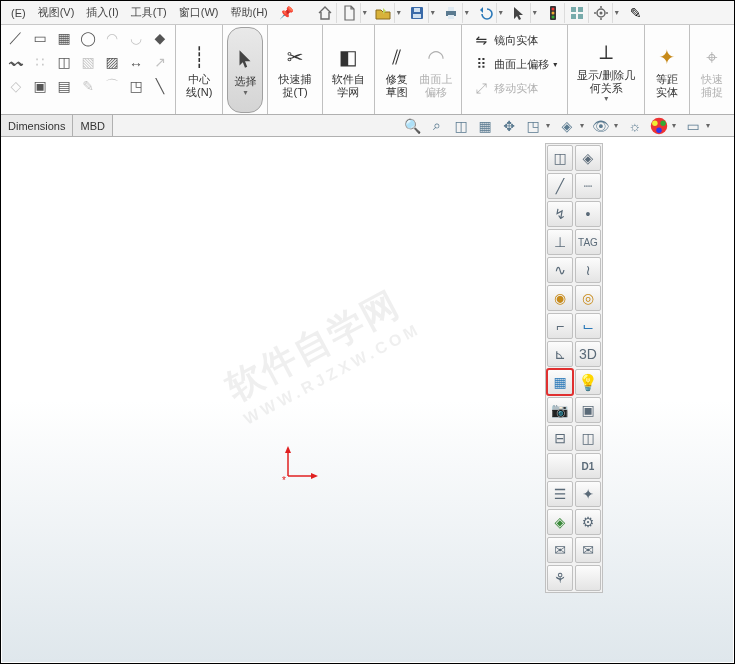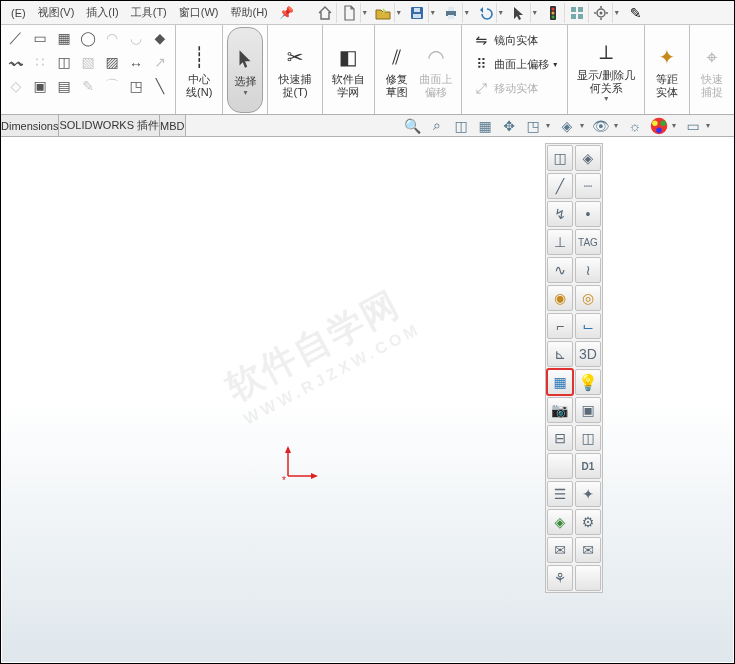--- a/index.html
+++ b/index.html
@@ -98,21 +98,21 @@
   .vstack .row.dim { color:#b0b0b0; }
   
   .tabstrip {
     height: 22px;
     border-bottom: 1px solid #b0b0b0;
     display:flex; align-items:stretch;
     background:#f3f3f3;
   }
   .tabstrip .tab {
     border-right: 1px solid #b0b0b0;
-    padding: 0 0;
+    padding: 0 7px;
     display:flex; align-items:center;
     background:#eaeaea;
     font-size:11px; color:#333;
   }
   .tabstrip .flex { flex:1; }
   .viewbar {
     display:flex; align-items:center; gap:2px; padding-right:20px;
   }
   .viewbar .vb {
     width:22px; height:18px;
@@ -376,21 +376,20 @@
   <div class="ribbon-group" style="border-right:none">
     <div class="bigbtn dim">
       <span class="glyph">⌖</span>
       <span class="lbl">快速捕捉</span>
     </div>
   </div>
 </div>
 
 <div class="tabstrip">
   <div class="tab">Dimensions</div>
-  <div class="tab">SOLIDWORKS 插件</div>
   <div class="tab">MBD</div>
   <div class="flex"></div>
   <div class="viewbar">
     <span class="vb">🔍</span>
     <span class="vb">⌕</span>
     <span class="vb">◫</span>
     <span class="vb">▦</span>
     <span class="vb">✥</span>
     <span class="vb">◳</span>
     <span class="drop">▾</span>

